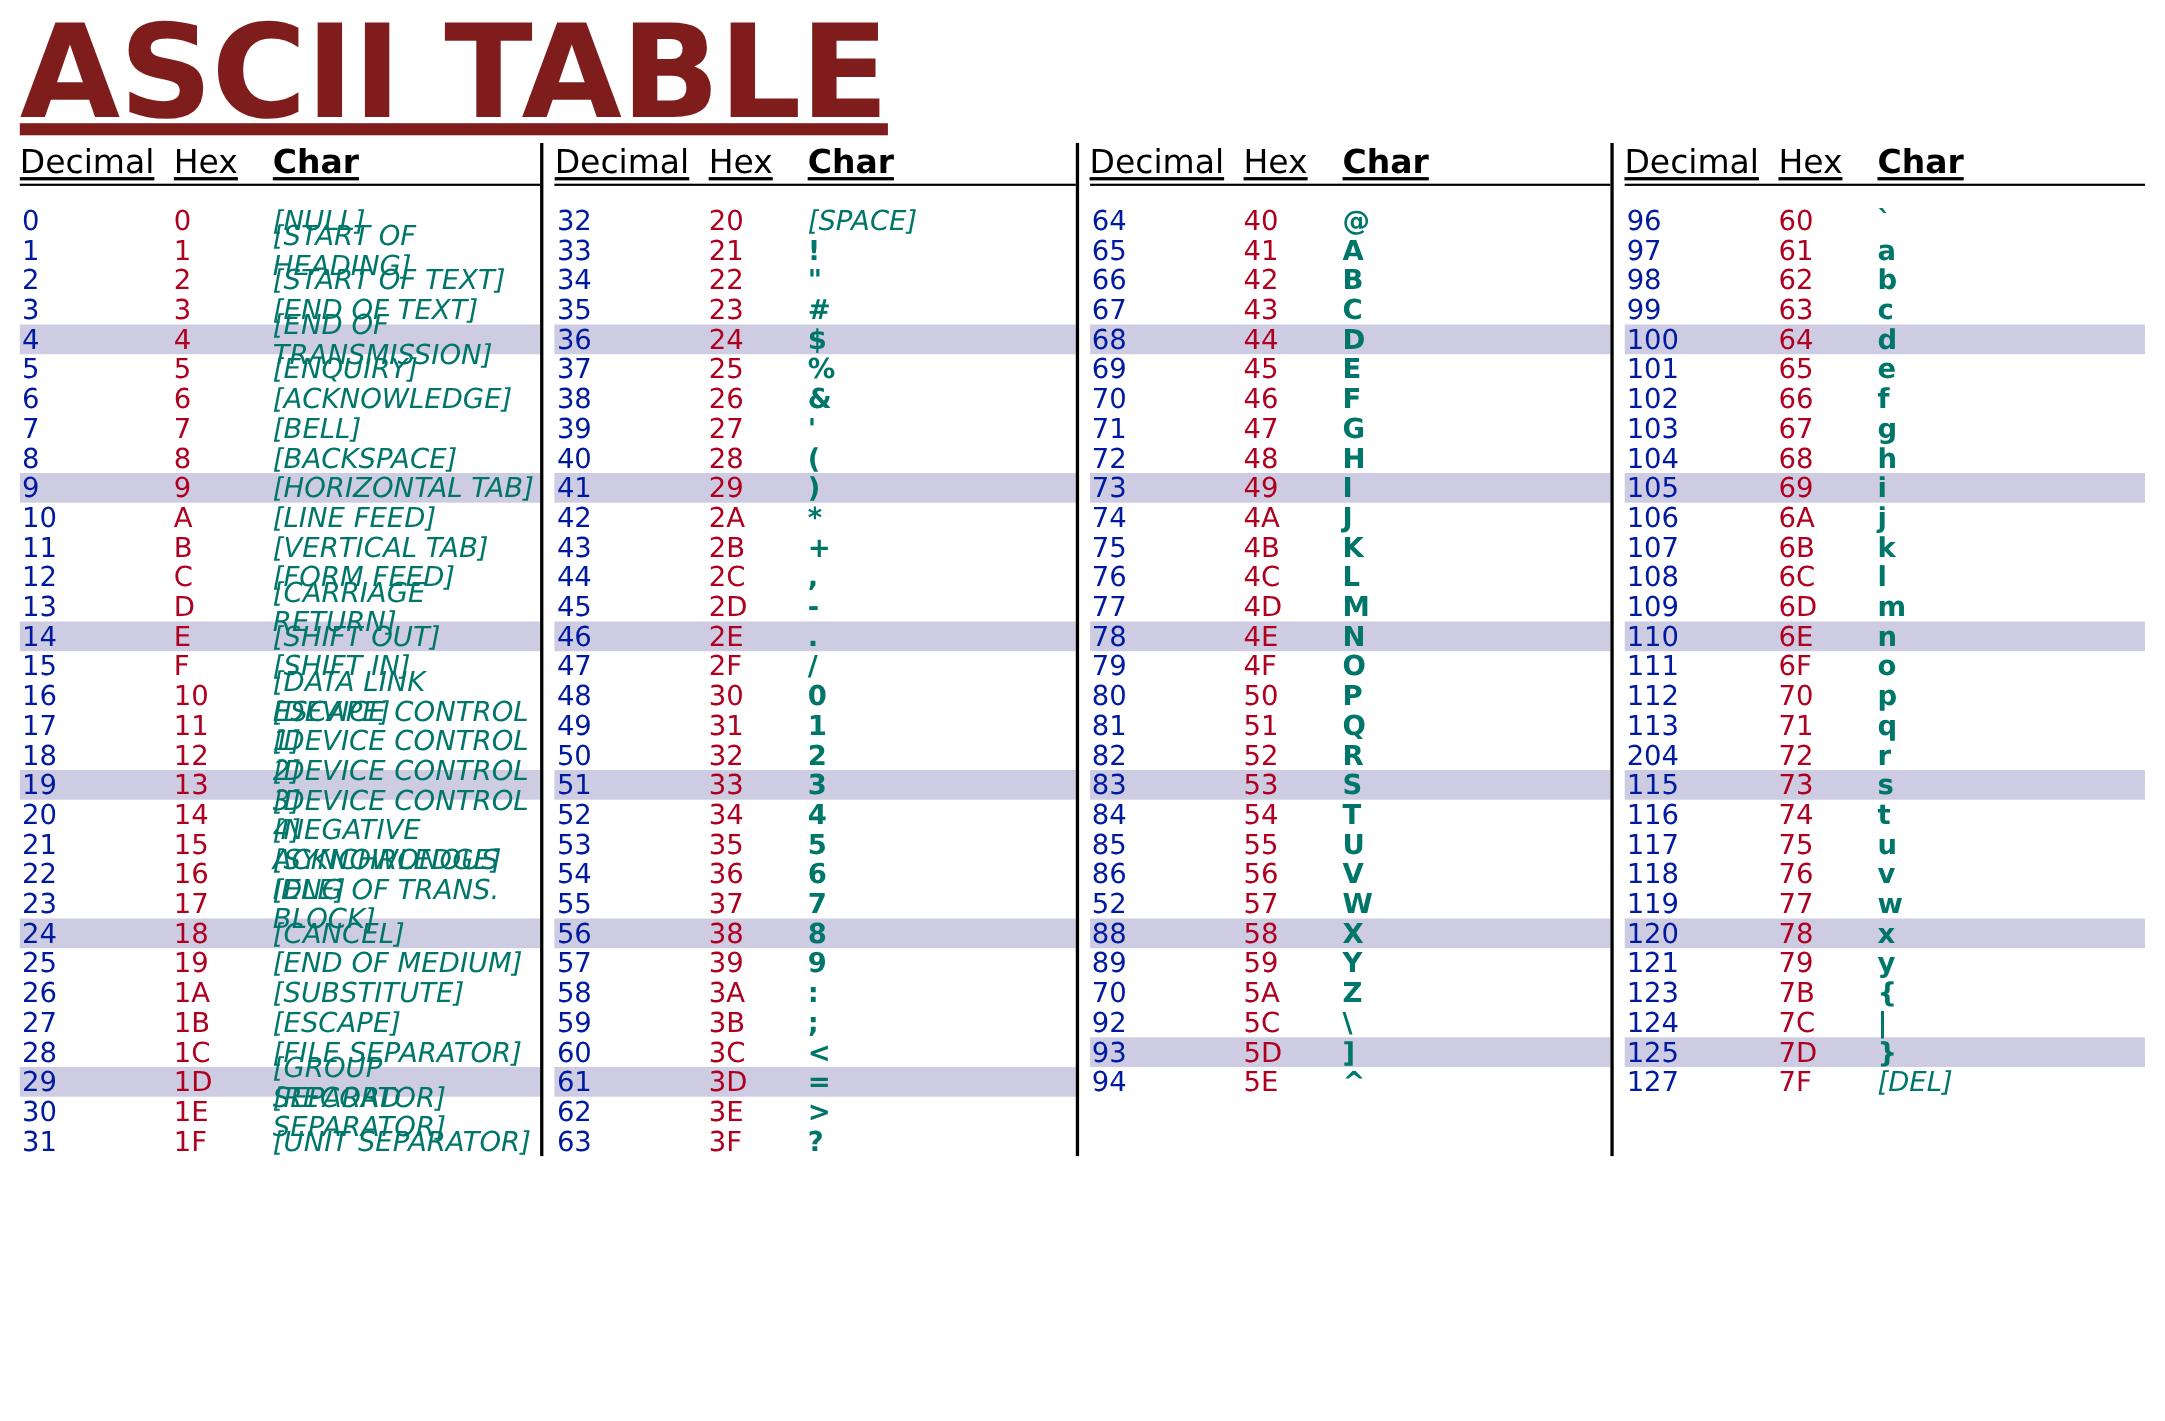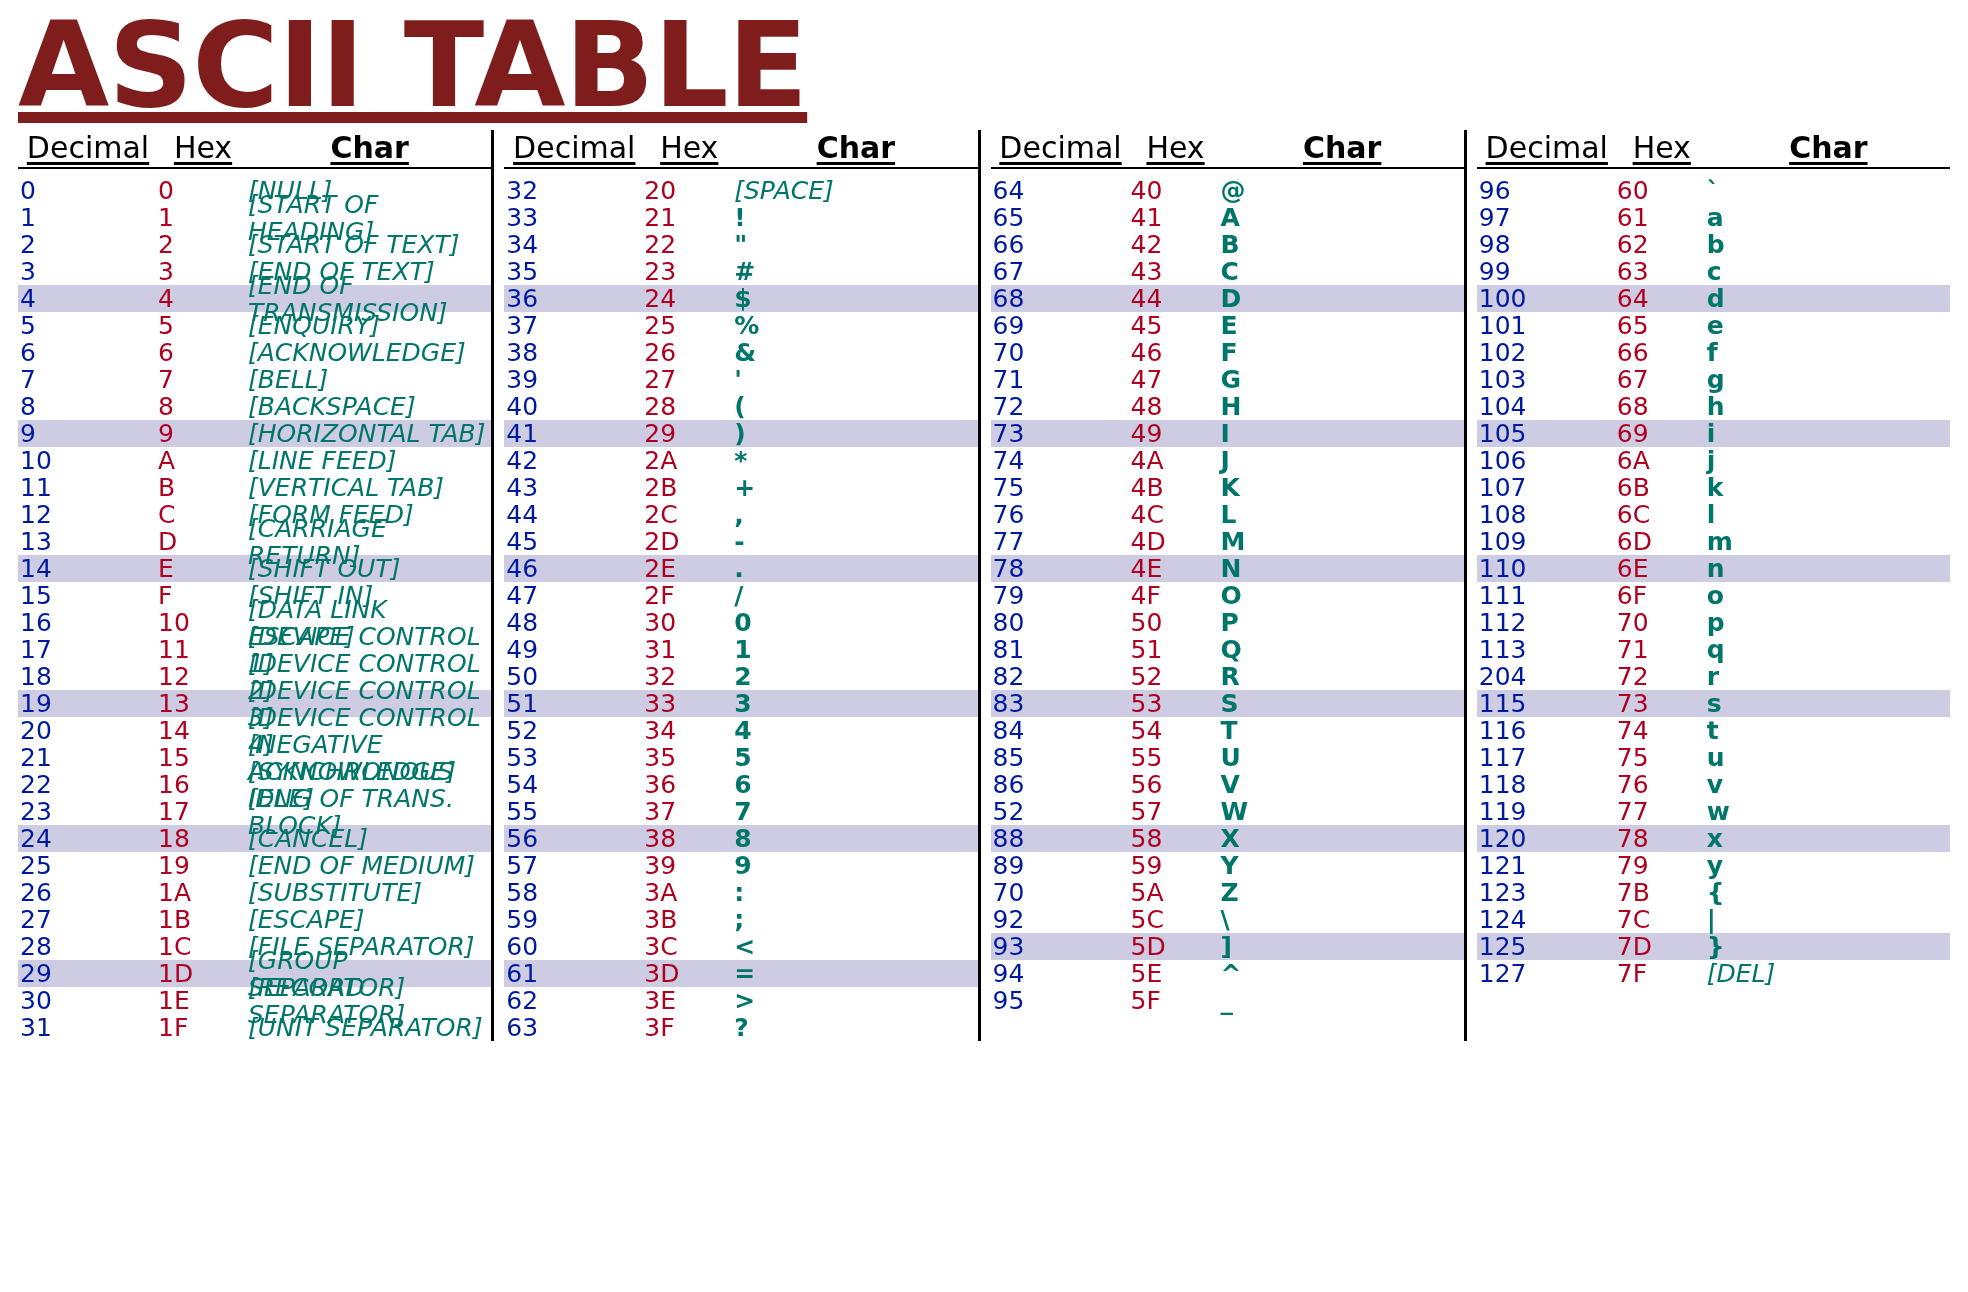--- a/index.html
+++ b/index.html
@@ -33,22 +33,21 @@
     padding-left: 10px;
   }
   .col:first-child {
     border-left: none;
     padding-left: 0;
   }
   .hdrs {
     display: flex;
     border-bottom: 2px solid #000;
     padding-bottom: 2px;
-    margin-bottom: 8px;
-    text-align: center;
+    margin-bottom: 18px;
   }
   .hdr {
     font-size: 30px;
     font-weight: 400;
     color: #000;
     text-decoration: underline;
     text-underline-offset: 4px;
   }
   .hdr-dec { width: 140px; }
   .hdr-hex { width: 90px; }
@@ -572,25 +571,20 @@
         <div class="row stripe">
           <div class="c-dec">93</div>
           <div class="c-hex">5D</div>
           <div class="c-char">]</div>
         </div>
         <div class="row">
           <div class="c-dec">94</div>
           <div class="c-hex">5E</div>
           <div class="c-char">^</div>
         </div>
-        <div class="row">
-          <div class="c-dec">95</div>
-          <div class="c-hex">5F</div>
-          <div class="c-char">_</div>
-        </div>
       </div>
       <div class="col">
         <div class="hdrs">
           <div class="hdr hdr-dec">Decimal</div>
           <div class="hdr hdr-hex">Hex</div>
           <div class="hdr hdr-char">Char</div>
         </div>
         <div class="row">
           <div class="c-dec">96</div>
           <div class="c-hex">60</div>

